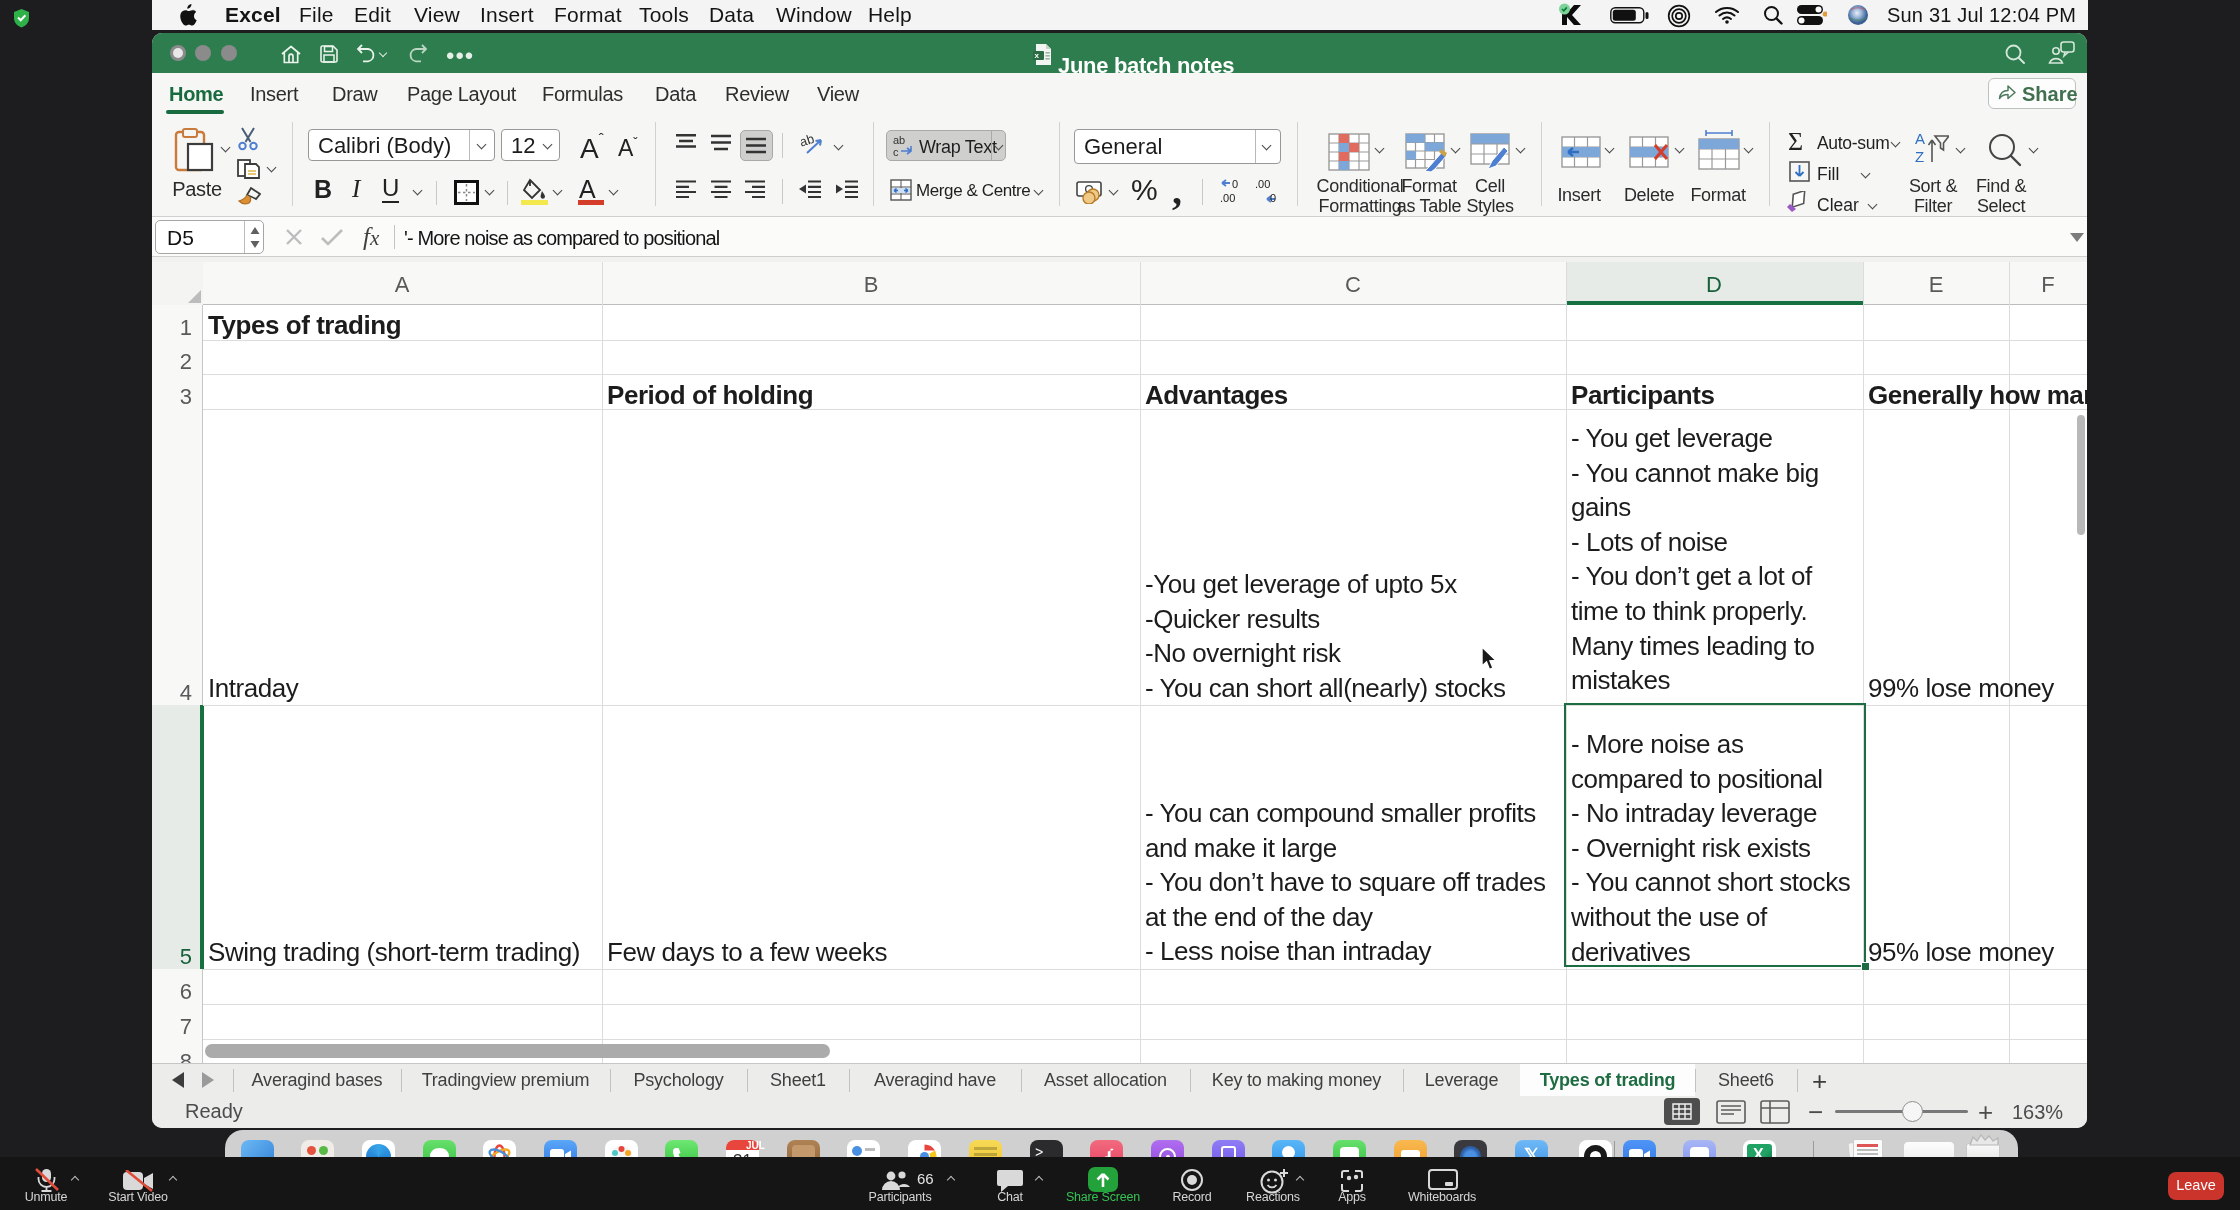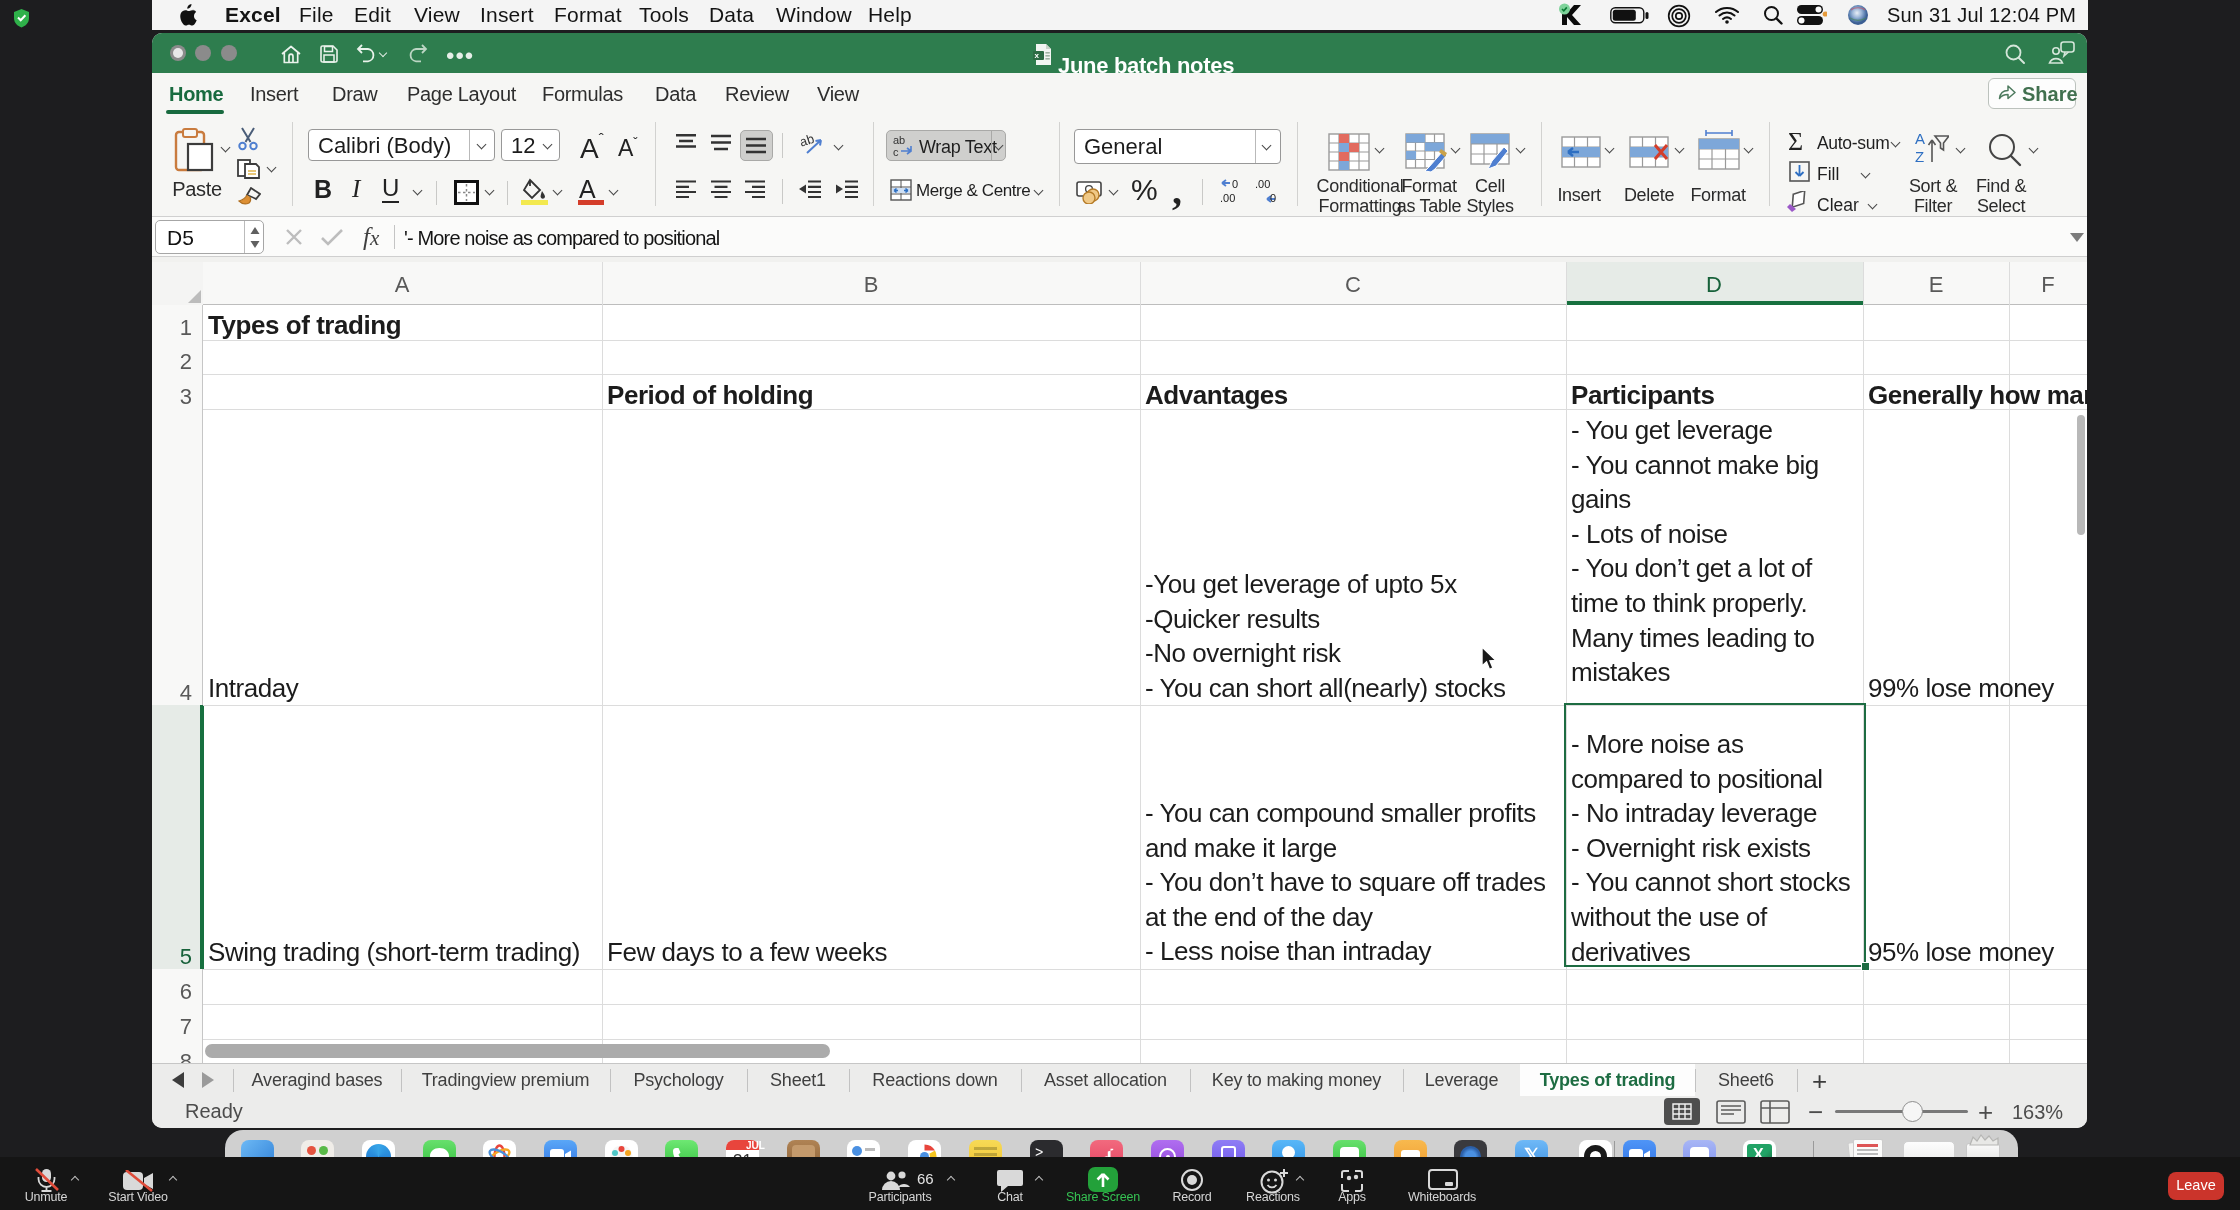--- a/index.html
+++ b/index.html
@@ -472,21 +472,21 @@
       <div class="rnum" style="left:0px;top:752px;">7</div>
       <div class="rnum" style="left:0px;top:787px;">8</div>
 
       <div class="cellbold" style="left:56px;top:48px;">Types of trading</div>
       <div class="cellbold" style="left:455px;top:118px;">Period of holding</div>
       <div class="cellbold" style="left:993px;top:118px;">Advantages</div>
       <div class="cellbold" style="left:1419px;top:118px;">Participants</div>
       <div class="cellbold" style="left:1716px;top:118px;">Generally how many</div>
       <div class="celltext" style="left:56px;top:409px;">Intraday</div>
       <div class="celltext" style="left:993px;top:305px;">-You get leverage of upto 5x<br>-Quicker results<br>-No overnight risk<br>- You can short all(nearly) stocks</div>
-      <div class="celltext" style="left:1419px;top:151px;">- You get leverage<br>- You cannot make big<br>gains<br>- Lots of noise<br>- You don’t get a lot of<br>time to think properly.<br>Many times leading to<br>mistakes</div>
+      <div class="celltext" style="left:1419px;top:159px;">- You get leverage<br>- You cannot make big<br>gains<br>- Lots of noise<br>- You don’t get a lot of<br>time to think properly.<br>Many times leading to<br>mistakes</div>
       <div class="celltext" style="left:1716px;top:409px;">99% lose money</div>
       <div class="celltext" style="left:56px;top:673px;">Swing trading (short-term trading)</div>
       <div class="celltext" style="left:455px;top:673px;">Few days to a few weeks</div>
       <div class="celltext" style="left:993px;top:534px;">- You can compound smaller profits<br>and make it large<br>- You don’t have to square off trades<br>at the end of the day<br>- Less noise than intraday</div>
       <div class="celltext" style="left:1419px;top:465px;">- More noise as<br>compared to positional<br>- No intraday leverage<br>- Overnight risk exists<br>- You cannot short stocks<br>without the use of<br>derivatives</div>
       <div class="celltext" style="left:1716px;top:673px;">95% lose money</div>
 
       <div class="abs" style="left:1412px;top:441px;width:302px;height:264px;border:2.5px solid #1d6c42;"></div>
       <div class="abs" style="left:1709px;top:700px;width:9px;height:9px;background:#1d6c42;border:1.5px solid #fff;"></div>
 
@@ -502,21 +502,21 @@
       <div class="abs" style="left:50px;top:8px;width:0;height:0;border-top:8px solid transparent;border-bottom:8px solid transparent;border-left:12px solid #9a9a9a;"></div>
       <div class="stsep" style="left:81px;"></div>
       <div class="stab" style="left:81px;width:168px;">Averagind bases</div>
       <div class="stsep" style="left:249px;"></div>
       <div class="stab" style="left:249px;width:209px;">Tradingview premium</div>
       <div class="stsep" style="left:458px;"></div>
       <div class="stab" style="left:458px;width:137px;">Psychology</div>
       <div class="stsep" style="left:595px;"></div>
       <div class="stab" style="left:595px;width:102px;">Sheet1</div>
       <div class="stsep" style="left:697px;"></div>
-      <div class="stab" style="left:697px;width:172px;">Reactions down</div>
+      <div class="stab" style="left:697px;width:172px;">Averagind have</div>
       <div class="stsep" style="left:869px;"></div>
       <div class="stab" style="left:869px;width:169px;">Asset allocation</div>
       <div class="stsep" style="left:1038px;"></div>
       <div class="stab" style="left:1038px;width:213px;">Key to making money</div>
       <div class="stsep" style="left:1251px;"></div>
       <div class="stab" style="left:1251px;width:117px;">Leverage</div>
       <div class="abs" style="left:1368px;top:0;width:175px;height:33px;background:#fdfdfd;"></div>
       <div class="stab" style="left:1368px;width:175px;color:#1d6c42;font-weight:700;">Types of trading</div>
       <div class="stsep" style="left:1543px;"></div>
       <div class="stab" style="left:1543px;width:102px;">Sheet6</div>

